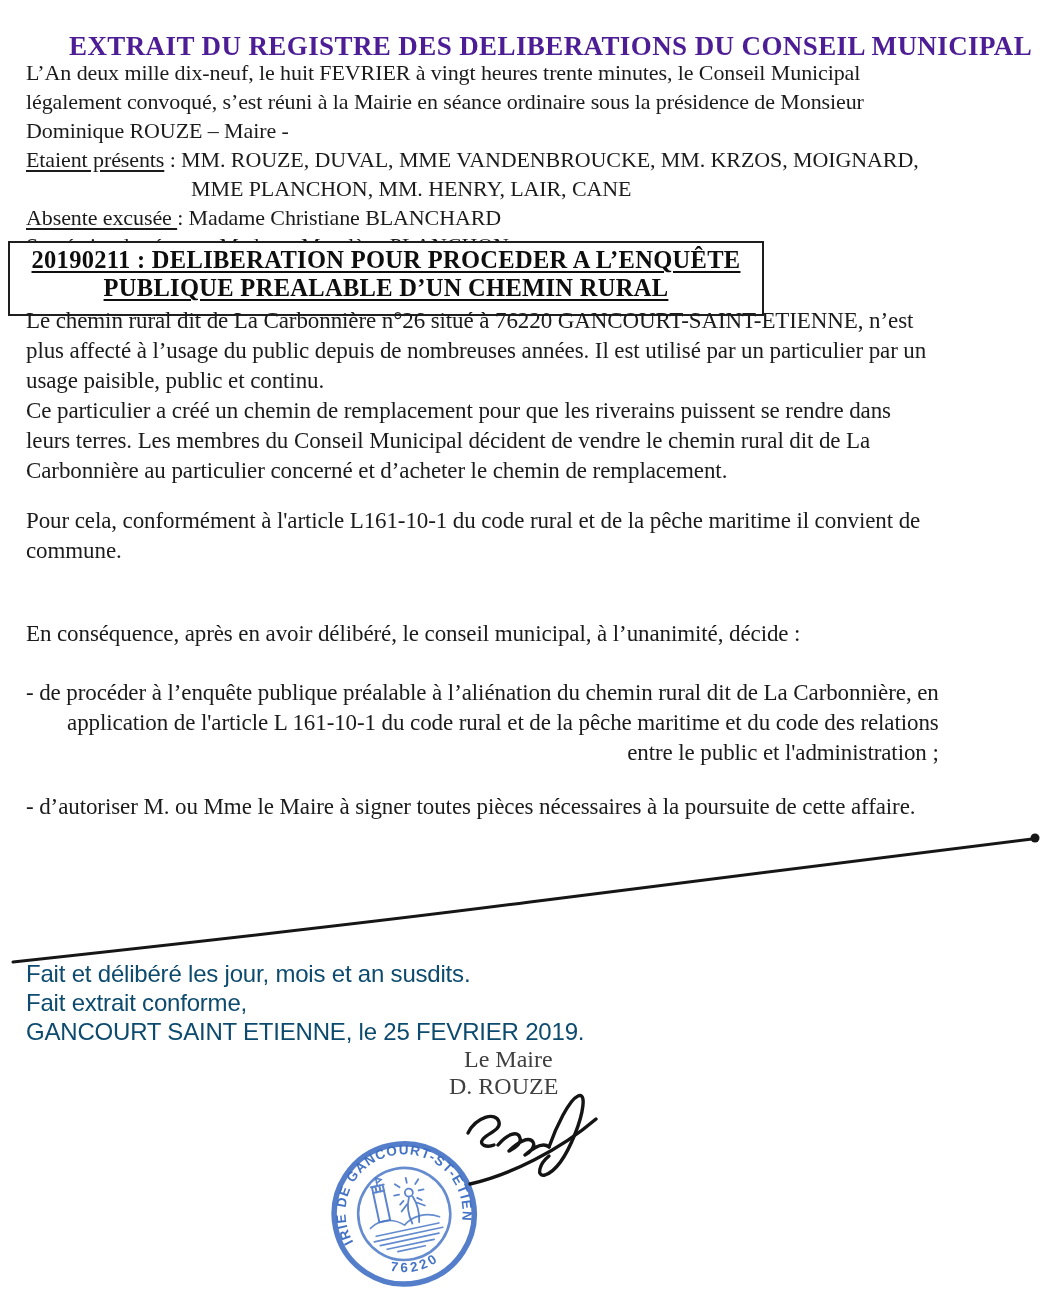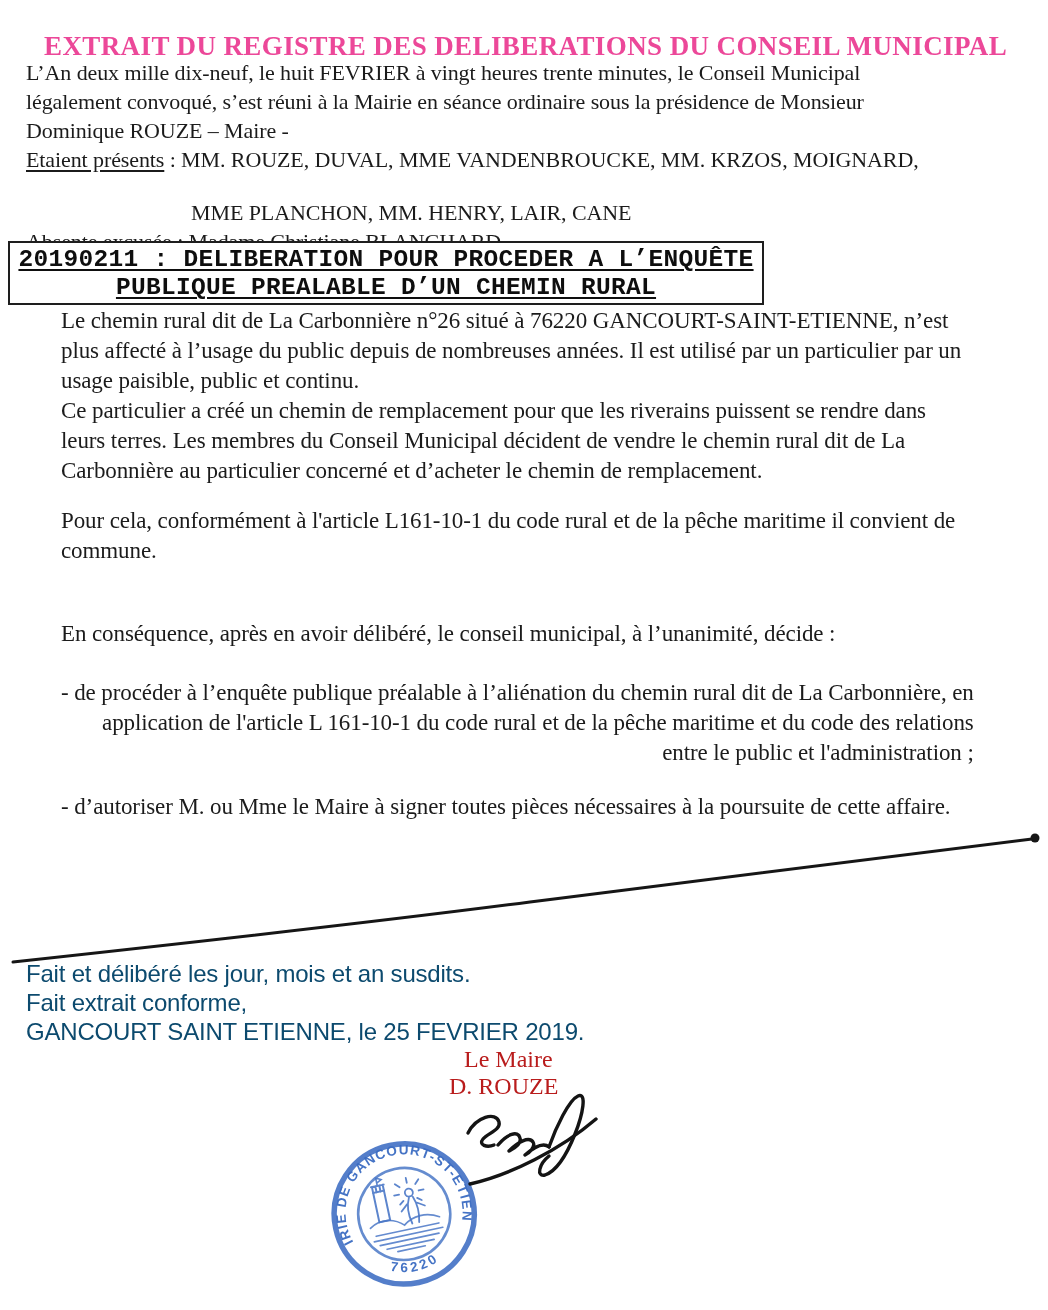--- a/index.html
+++ b/index.html
@@ -1,30 +1,30 @@
 <!DOCTYPE html>
 <html><head>
 <meta charset="utf-8">
 <style>
   html,body{margin:0;padding:0;background:#ffffff;}
   body{width:1048px;height:1310px;position:relative;overflow:hidden;
        font-family:"Liberation Serif", serif;color:#1b1b1b;}
   .abs{position:absolute;}
   .serifline{font-size:22px;line-height:29px;white-space:nowrap;letter-spacing:-0.1px;}
-  .bodyline{font-size:23px;line-height:30px;white-space:nowrap;letter-spacing:-0.1px;margin-left:35px;}
-  .title{font-size:27px;font-weight:bold;letter-spacing:0.4px;white-space:nowrap;color:#ec4899;}
+  .bodyline{font-size:23px;line-height:30px;white-space:nowrap;letter-spacing:-0.1px;}
+  .title{font-size:27px;font-weight:bold;letter-spacing:0.4px;white-space:nowrap;color:#4c1d95;margin-left:25px;}
   .ul{text-decoration:underline;text-decoration-thickness:1.6px;text-underline-offset:3px;}
-  .indent2{padding-left:165px;margin-top:24px;}
-  .delibbox{border:2.5px solid #1e1e1e;width:752px;padding:3px 0 1px 0;text-align:center;background:#fff;font-family:Liberation Mono, monospace;}
+  .indent2{padding-left:165px;}
+  .delibbox{border:2.5px solid #1e1e1e;width:752px;padding:3px 0 12px 0;text-align:center;background:#fff;}
   .delibline{font-size:24.5px;font-weight:bold;line-height:28px;white-space:nowrap;
              letter-spacing:0.3px;color:#0e0e0e;
              text-decoration:underline;text-decoration-thickness:1.8px;text-underline-offset:3px;}
   .sansline{font-family:"Liberation Sans", sans-serif;font-size:24px;line-height:29px;
             white-space:nowrap;color:#0c4a6e;letter-spacing:-0.2px;}
-  .sig-label{font-size:24px;white-space:nowrap;color:#b91c1c;}
+  .sig-label{font-size:24px;white-space:nowrap;color:#404040;}
   svg{display:block;}
 </style>
 </head>
 <body>
 
 <div class="abs title" style="top:31px;left:44px;">EXTRAIT DU REGISTRE DES DELIBERATIONS DU CONSEIL MUNICIPAL</div>
 
 <div class="abs" style="top:58px;left:26px;">
   <div class="serifline">L’An deux mille dix-neuf, le huit FEVRIER à vingt heures trente minutes, le Conseil Municipal</div>
   <div class="serifline">légalement convoqué, s’est réuni à la Mairie en séance ordinaire sous la présidence de Monsieur</div>

